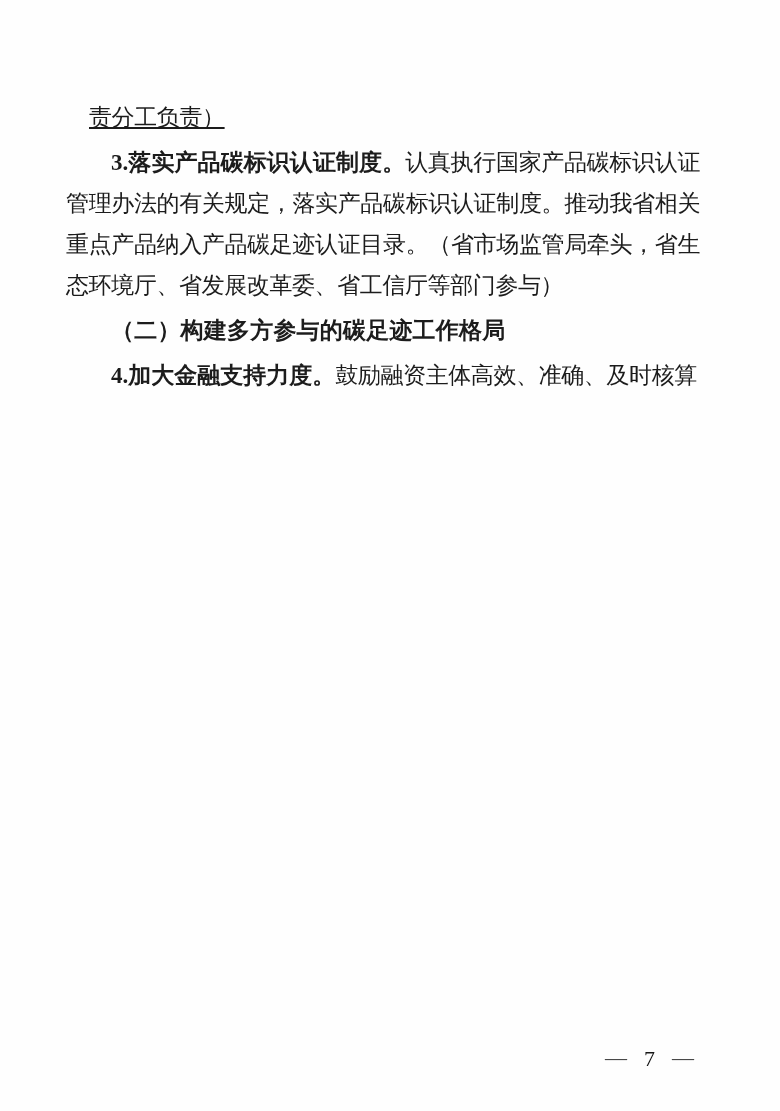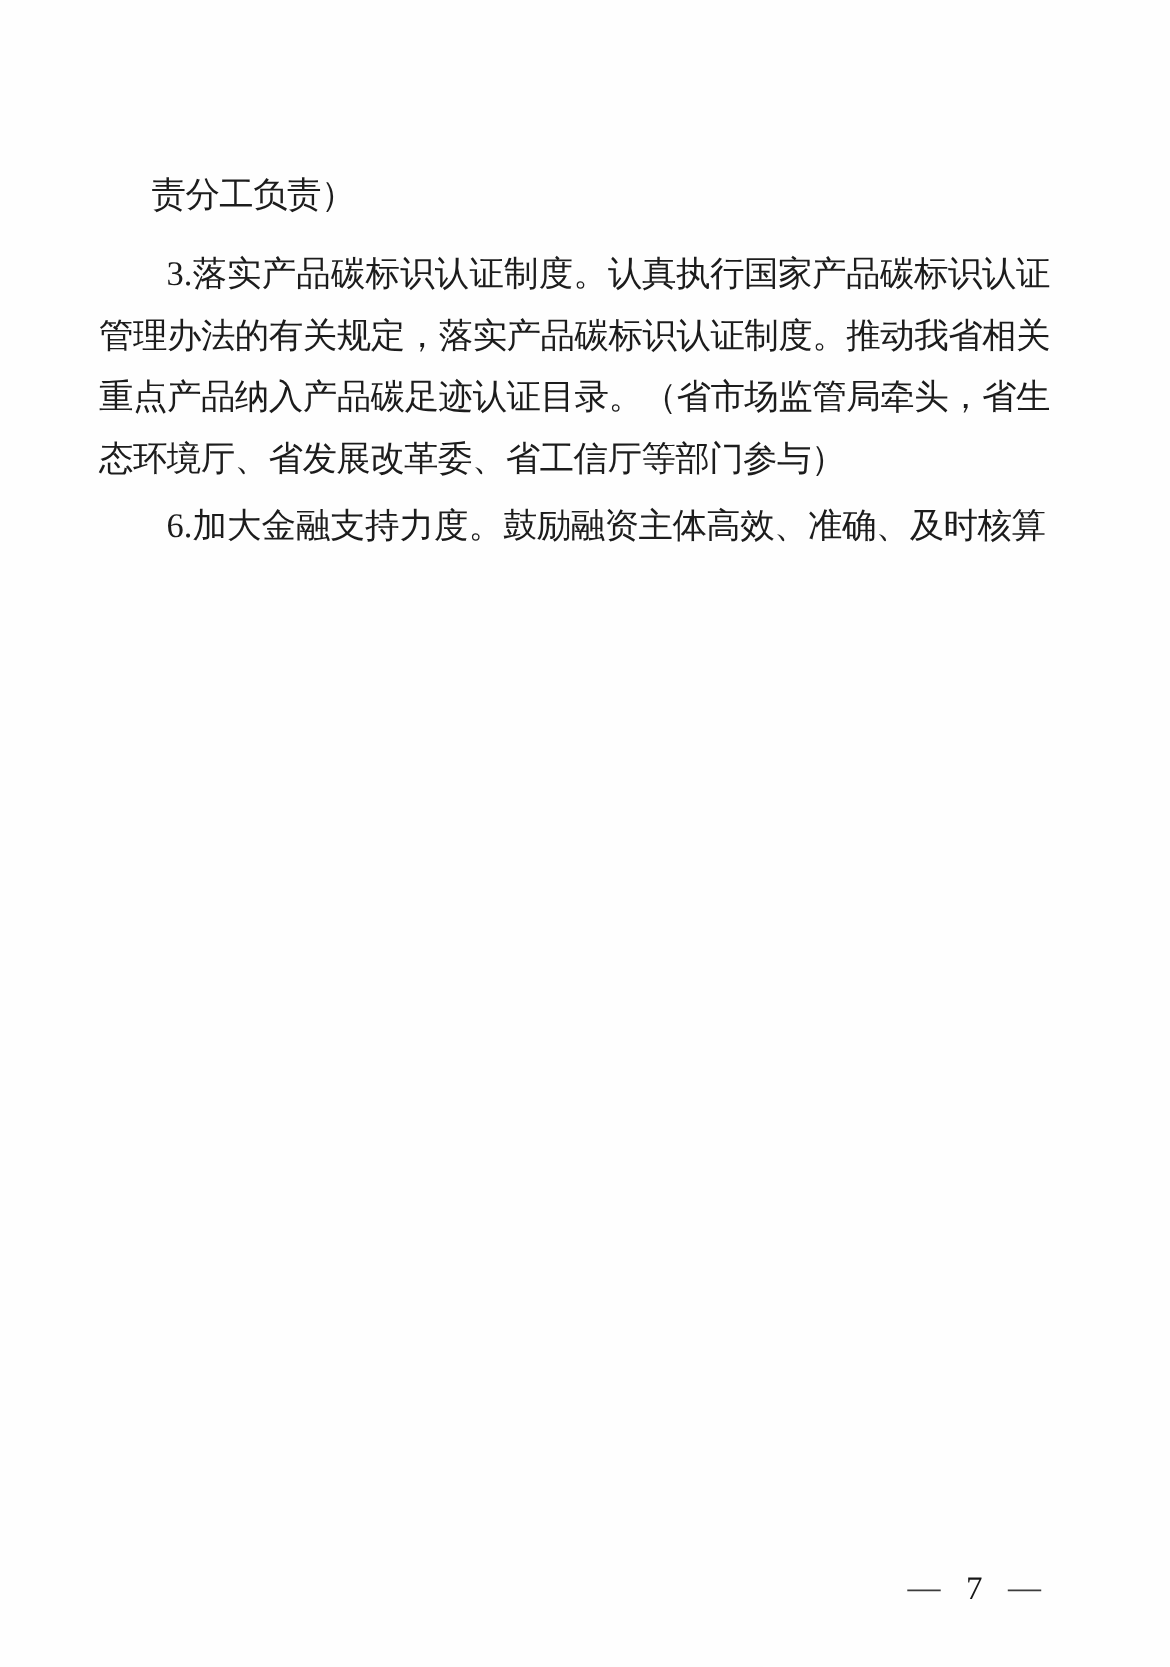--- a/index.html
+++ b/index.html
@@ -21,33 +21,34 @@
     left: 66px;
     top: 97px;
     width: 634px;
     font-size: 23px;
     line-height: 41px;
     letter-spacing: -0.4px;
     text-align: justify;
     text-justify: inter-ideograph;
   }
   .cont-line {
-    margin: 12px;
+    margin: 0;
     text-indent: 23px;
+    text-decoration: underline;
   }
   .para {
     margin: 4px 0 0 0;
     text-indent: 45px;
   }
   .para.heading {
     font-weight: 700;
     letter-spacing: 0.2px;
   }
   .lead {
-    font-weight: 400;
+    font-weight: 700;
     letter-spacing: 0;
   }
   .page-footer {
     position: absolute;
     right: 86px;
     bottom: 41px;
     display: flex;
     align-items: center;
     gap: 17px;
     font-size: 22px;
@@ -64,21 +65,22 @@
 </style>
 </head>
 <body>
 
 <div class="sheet">
 
   <div class="content">
     <p class="cont-line">责分工负责）</p>
     <div>
         <p class="para"><span class="lead">3.落实产品碳标识认证制度。</span>认真执行国家产品碳标识认证管理办法的有关规定，落实产品碳标识认证制度。推动我省相关重点产品纳入产品碳足迹认证目录。（省市场监管局牵头，省生态环境厅、省发展改革委、省工信厅等部门参与）</p>
-        <p class="para"><span class="lead">6.加大金融支持力度。</span>鼓励融资主体高效、准确、及时核算</p>
+        <p class="para heading">（二）构建多方参与的碳足迹工作格局</p>
+        <p class="para"><span class="lead">4.加大金融支持力度。</span>鼓励融资主体高效、准确、及时核算</p>
       </div>
   </div>
 
   <div class="page-footer">
     <span class="dash">—</span>
     <span class="num">7</span>
     <span class="dash">—</span>
   </div>
 
 </div>

